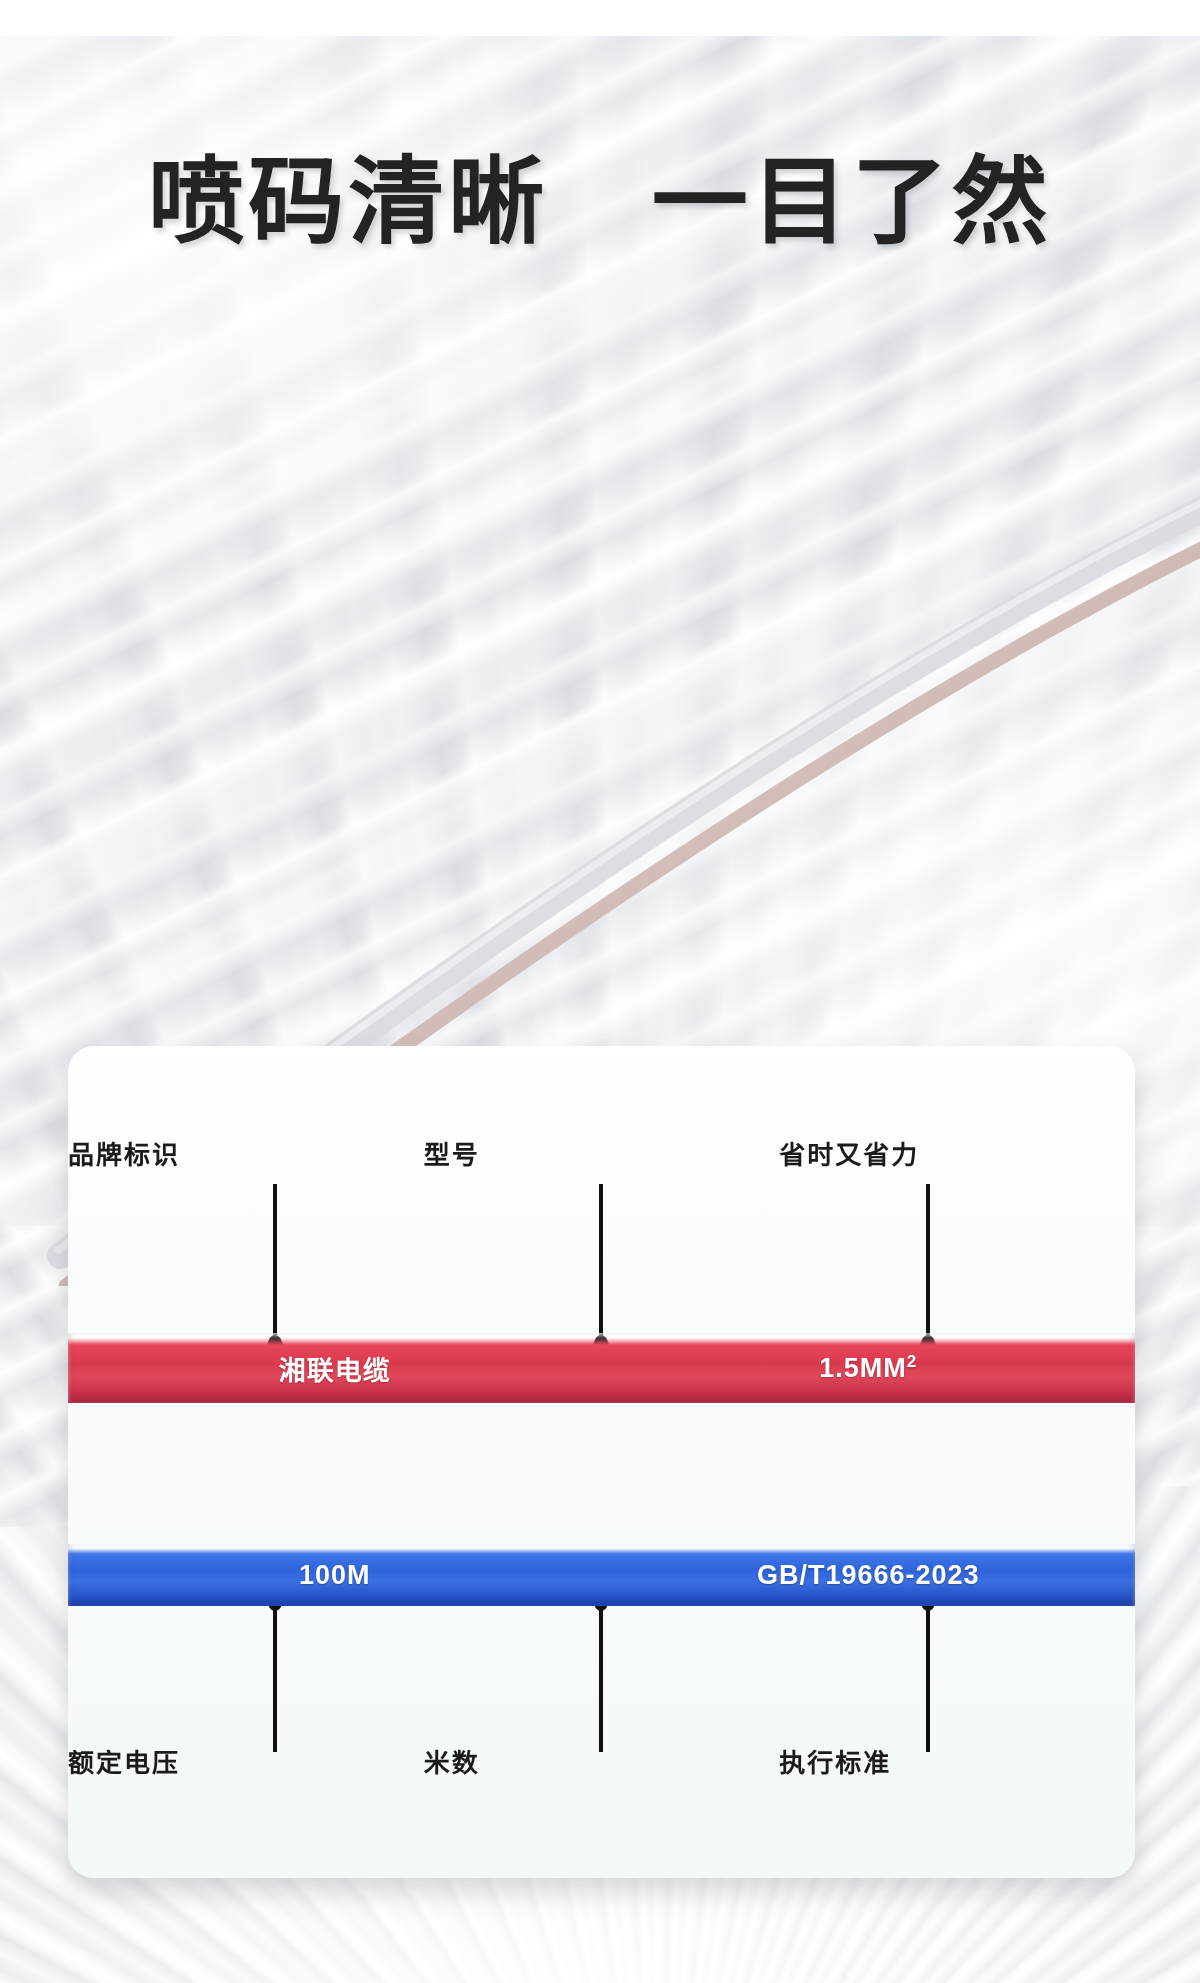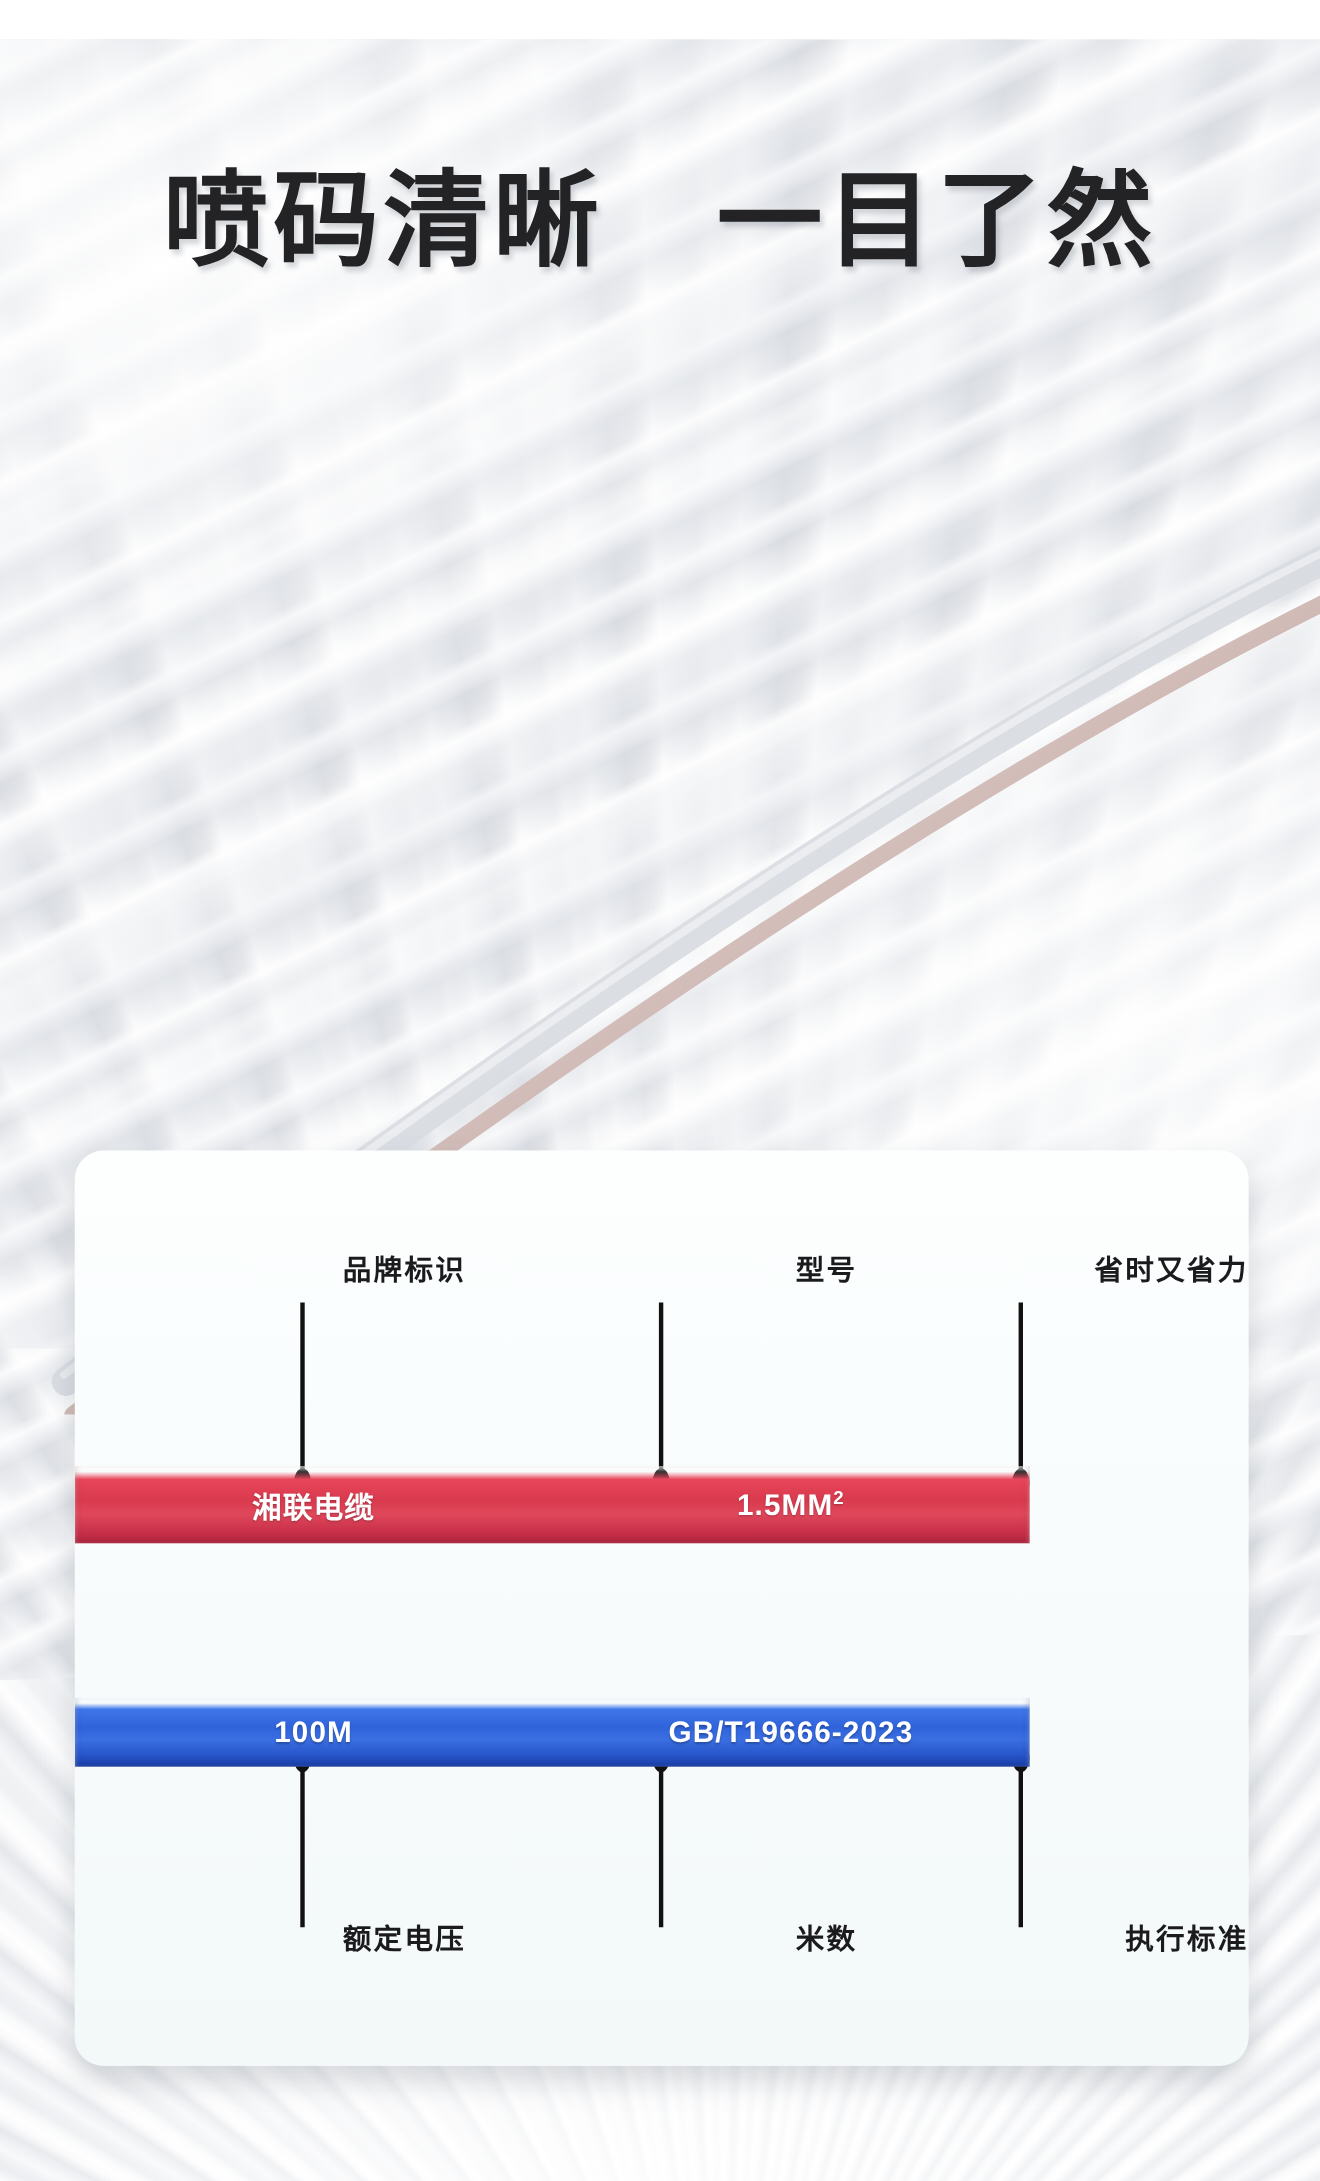--- a/index.html
+++ b/index.html
@@ -159,21 +159,21 @@
     position: absolute;
     left: 0; right: 0;
     height: 40px;
     display: flex;
   }
   .label-row.top  { top: 88px; }
   .label-row.bottom { top: 696px; }
   .label-cell {
     flex: 1 1 0;
     position: relative;
-    text-align: right;
+    text-align: left;
   }
   .label-text {
     font-size: 26px;
     font-weight: 700;
     color: #1b1b1d;
     letter-spacing: 2px;
     white-space: nowrap;
   }
 
   
@@ -183,21 +183,21 @@
     left: 0;
     top: 0;
     height: 832px;
     pointer-events: none;
   }
 
   
   .band {
     position: absolute;
     left: 0;
-    width: 868px;
+    width: 1067px;
     display: flex;
     align-items: center;
   }
   .band.red {
     top: 287px;
     height: 70px;
     background:
       linear-gradient(180deg,
         rgba(255,255,255,0.50) 0%,
         rgba(255,255,255,0.12) 7%,

